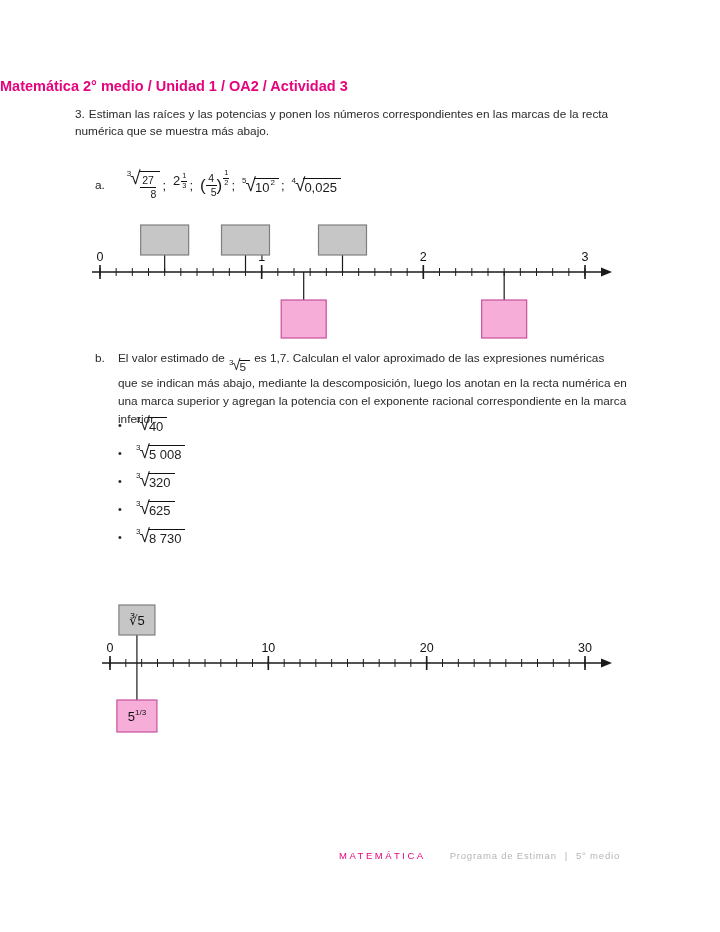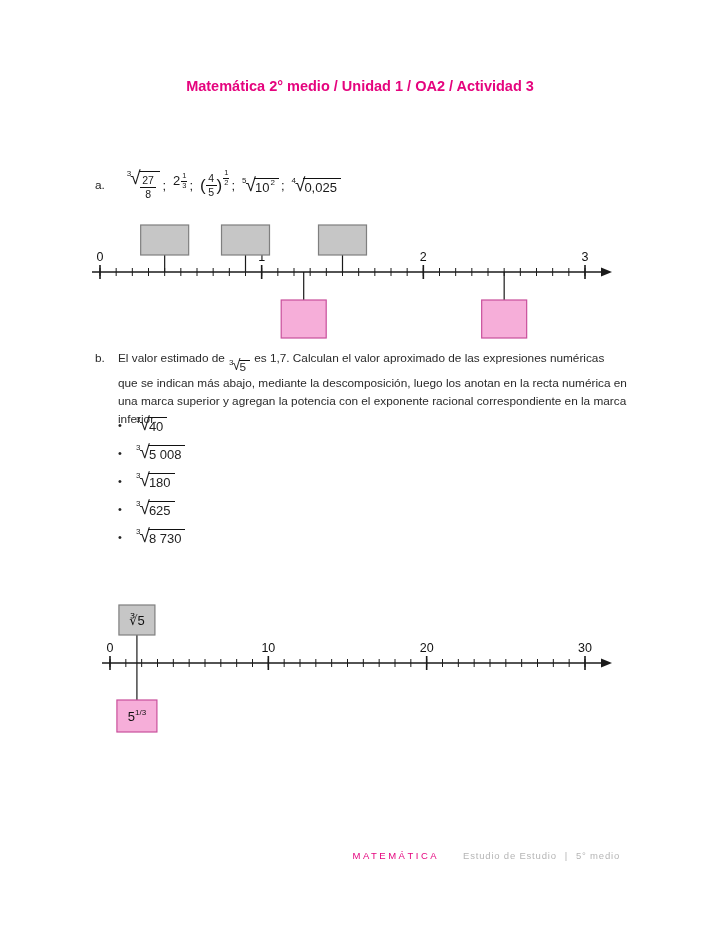--- a/index.html
+++ b/index.html
@@ -1,19 +1,19 @@
 <!DOCTYPE html>
 <html><head>
 <meta charset="utf-8">
 <style>
   html,body{margin:0;padding:0;background:#e9e9e9;}
   .page{position:relative;width:720px;height:932px;background:#ffffff;margin:0 auto;
         font-family:"Liberation Sans",sans-serif;color:#222;overflow:hidden;}
 
-  .title{position:absolute;top:78px;left:0;right:0;margin:0;text-align:center;
+  .title{position:absolute;top:78px;left:0;right:0;margin:0;
          color:#e5047e;font-size:14.5px;font-weight:bold;}
 
   .item3{position:absolute;top:106px;left:75px;width:548px;margin:0;
          font-size:11.8px;line-height:1.4;color:#2a2a2a;}
   .item3 .num{margin-right:4px;}
 
   
   .exprs{position:absolute;top:170px;left:95px;display:flex;align-items:center;
          font-size:13px;color:#1a1a1a;}
   .plabel{font-size:11.8px;margin-right:22px;}
@@ -21,21 +21,21 @@
 
   .rad{display:inline-flex;align-items:flex-start;line-height:1;}
   .rad .idx{font-size:8px;margin-right:-1px;margin-top:0px;}
   .rad .sign{font-size:19px;line-height:0.85;}
   .rad .bar{border-top:1.4px solid #111;padding:2px 4px 0 1px;margin-left:-2px;
             display:inline-flex;align-items:flex-start;font-size:13px;margin-top:1px;}
   .rad.small .sign{font-size:15px;}
   .rad.small .bar{font-size:11.8px;padding-top:1px;}
   .rad.small{margin:0 4px;vertical-align:-3px;}
 
-  .frac{display:inline-flex;flex-direction:column;align-items:center;
+  .frac{display:inline-flex;flex-direction:column;align-items:flex-end;
         font-size:10.5px;line-height:1.2;}
   .frac .n{border-bottom:1px solid #111;padding:0 2.5px;}
 
   .supfrac{display:inline-flex;flex-direction:column;align-items:center;
            font-size:7.5px;line-height:1.1;transform:translateY(-7px);margin-left:1px;}
   .supfrac .n{border-bottom:0.8px solid #111;padding:0 1px;}
 
   .paren{font-size:17px;line-height:1;}
   .expsm{font-size:8px;transform:translateY(-2px);margin-left:1px;}
 
@@ -61,20 +61,23 @@
   .footer .fgray{color:#b5b5b5;letter-spacing:0.8px;}
   .footer .fpipe{margin:0 8px;}
 </style>
 </head>
 <body>
 
 <div class="page">
 
   <h1 class="title">Matemática 2° medio / Unidad 1 / OA2 / Actividad 3</h1>
 
+  <p class="item3">
+    <span class="num">3.</span><span>Estiman las raíces y las potencias y ponen los números correspondientes en las marcas de la recta numérica que se muestra más abajo.</span>
+  </p>
 
   <div class="exprs">
     <span class="plabel">a.</span>
 
     <span class="rad">
       <span class="idx">3</span>
       <span class="sign">√</span>
       <span class="bar">
         <span class="frac">
           <span class="n">27</span>
@@ -203,21 +206,21 @@
         <span class="idx">3</span>
         <span class="sign">√</span>
         <span class="bar">5 008</span>
       </span>
     </div>
     <div class="bullet">
       <span class="dot">•</span>
       <span class="rad">
         <span class="idx">3</span>
         <span class="sign">√</span>
-        <span class="bar">180</span>
+        <span class="bar">320</span>
       </span>
     </div>
     <div class="bullet">
       <span class="dot">•</span>
       <span class="rad">
         <span class="idx">3</span>
         <span class="sign">√</span>
         <span class="bar">625</span>
       </span>
     </div>
@@ -275,16 +278,16 @@
       <text x="490" y="62" text-anchor="middle" font-size="12.5" fill="#111" font-family="Liberation Sans, sans-serif">30</text>
       <line x1="41.91666666666667" y1="45" x2="41.91666666666667" y2="73" stroke="#1a1a1a" stroke-width="1.2"></line>
       <rect x="23.91666666666667" y="15" width="36" height="30" fill="#c6c6c6" stroke="#7f7f7f" stroke-width="1.2"></rect>
       <text x="41.91666666666667" y="34.5" text-anchor="middle" font-size="13" fill="#111" font-family="Liberation Sans, sans-serif">∛5</text>
       <line x1="41.91666666666667" y1="73" x2="41.91666666666667" y2="110" stroke="#1a1a1a" stroke-width="1.2"></line>
       <rect x="21.91666666666667" y="110" width="40" height="32" fill="#f6aed9" stroke="#c94f9b" stroke-width="1.2"></rect>
       <text x="41.91666666666667" y="130.5" text-anchor="middle" font-size="13" fill="#111" font-family="Liberation Sans, sans-serif">5<tspan dy="-5.5" font-size="8">1/3</tspan></text>
     </svg>
 
   <div class="footer">
-    <span class="brand">MATEMÁTICA</span><span class="fgray">Estudio de Estudio</span><span class="fgray fpipe">|</span><span class="fgray">5° medio</span>
+    <span class="brand">MATEMÁTICA</span><span class="fgray">Programa de Estiman</span><span class="fgray fpipe">|</span><span class="fgray">5° medio</span>
   </div>
 
 </div>
 
 </body></html>

